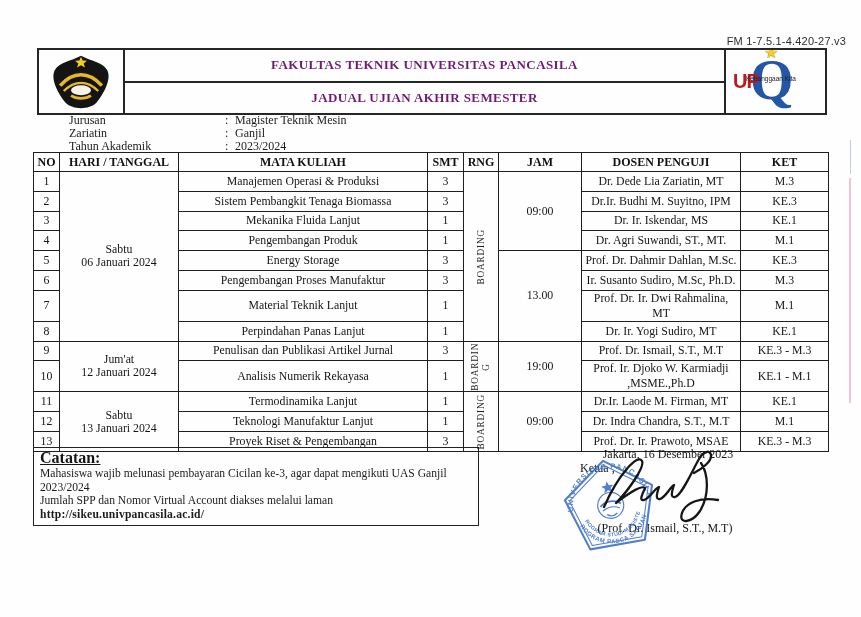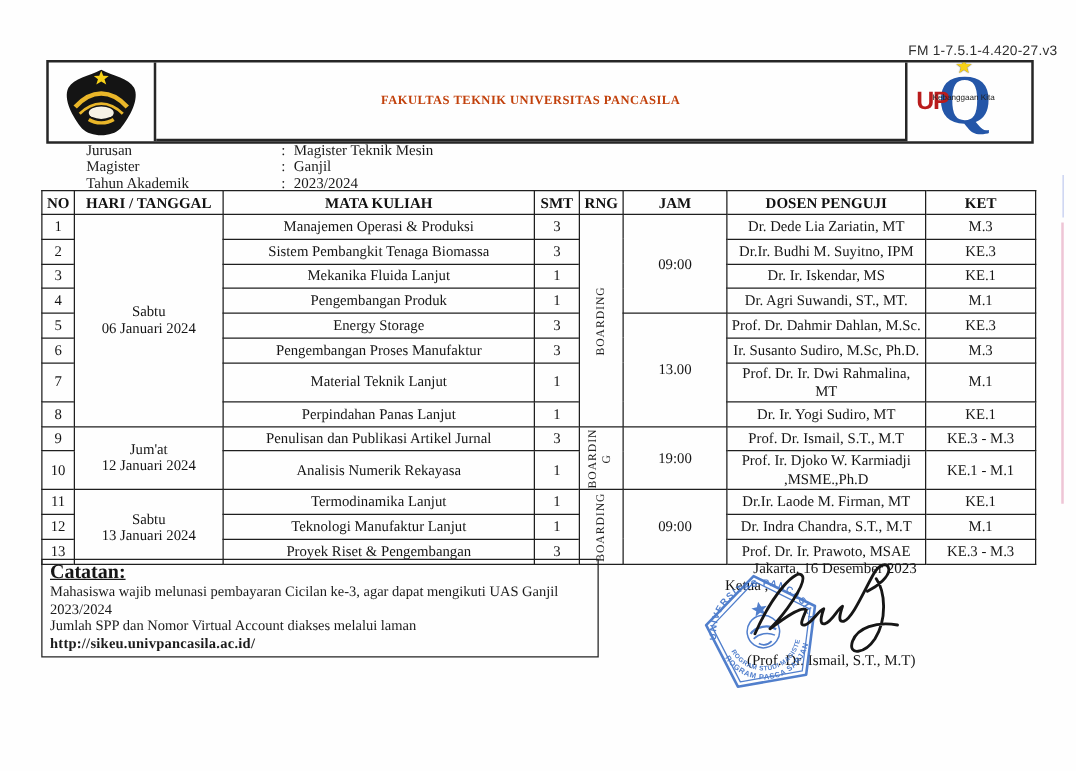--- a/index.html
+++ b/index.html
@@ -10,21 +10,21 @@
   }
   .abs{position:absolute;}
 
   
   .form-code{top:35px;right:15px;font-family:"Liberation Sans",sans-serif;font-size:11px;color:#2e2e2e;letter-spacing:.2px;}
 
   
   .header-box{left:37px;top:48px;width:786px;height:63px;border:2px solid #262626;display:flex;}
   .hb-logo{width:84px;border-right:2px solid #262626;display:flex;align-items:center;justify-content:center;}
   .hb-mid{flex:1;display:flex;flex-direction:column;}
-  .hb-mid-row{flex:1;display:flex;align-items:center;justify-content:center;font-weight:bold;font-size:10px;letter-spacing:.4px;color:#c2410c;}
+  .hb-mid-row{flex:1;display:flex;align-items:center;justify-content:center;font-weight:bold;font-size:13px;letter-spacing:.4px;color:#701a75;}
   .hb-mid-row.first{border-bottom:2px solid #262626;}
   .hb-qcell{width:99px;border-left:2px solid #262626;position:relative;overflow:hidden;}
 
   
   .q-letter{left:24px;top:2px;font-size:56px;font-weight:bold;color:#2456a8;line-height:56px;}
   .q-up{left:7px;top:20px;font-size:20px;font-weight:bold;color:#b91c1c;font-family:"Liberation Sans",sans-serif;letter-spacing:-1px;}
   .q-star{left:38px;top:-7px;font-size:16px;color:#f7d117;text-shadow:0 0 1px #333;}
   .q-tag{left:20px;top:25px;font-size:6.5px;color:#222;font-family:"Liberation Sans",sans-serif;white-space:nowrap;}
 
   
@@ -76,37 +76,38 @@
       <path d="M36,3 C47,9 60,10 65,19 C70,29 61,45 53,55 C45,63 27,63 19,55 C11,45 2,29 7,19 C12,10 25,9 36,3 Z" fill="#141414"></path>
       <path d="M36,4 l1.8,4.4 4.8,.2 -3.7,2.9 1.5,4.6 -4.4,-2.7 -4.4,2.7 1.5,-4.6 -3.7,-2.9 4.8,-.2 Z" fill="#f7d117"></path>
       <path d="M13,36 C21,27 29,24 36,24 C43,24 51,27 59,36" stroke="#eab629" stroke-width="4" fill="none"></path>
       <path d="M17,42 C24,35 30,33 36,33 C42,33 48,35 55,42" stroke="#eab629" stroke-width="2.5" fill="none"></path>
       <ellipse cx="36" cy="41" rx="11" ry="5.5" fill="#f6f2e6"></ellipse>
       <path d="M25,47 C31,51 41,51 47,47" stroke="#eab629" stroke-width="3" fill="none"></path>
     </svg>
   </div>
   <div class="hb-mid">
     <div class="hb-mid-row first">FAKULTAS TEKNIK UNIVERSITAS PANCASILA</div>
+    <div class="hb-mid-row">JADUAL UJIAN AKHIR SEMESTER</div>
   </div>
   <div class="hb-qcell">
     <span class="abs q-letter">Q</span>
     <span class="abs q-star">★</span>
     <span class="abs q-up">UP</span>
     <span class="abs q-tag">Kebanggaan Kita</span>
   </div>
 </div>
 
 <div class="abs meta">
   <div class="meta-row">
     <span class="meta-label">Jurusan</span>
     <span class="meta-sep">:</span>
     <span>Magister Teknik Mesin</span>
   </div>
   <div class="meta-row">
-    <span class="meta-label">Magister</span>
+    <span class="meta-label">Zariatin</span>
     <span class="meta-sep">:</span>
     <span>Ganjil</span>
   </div>
   <div class="meta-row">
     <span class="meta-label">Tahun Akademik</span>
     <span class="meta-sep">:</span>
     <span>2023/2024</span>
   </div>
 </div>
 

